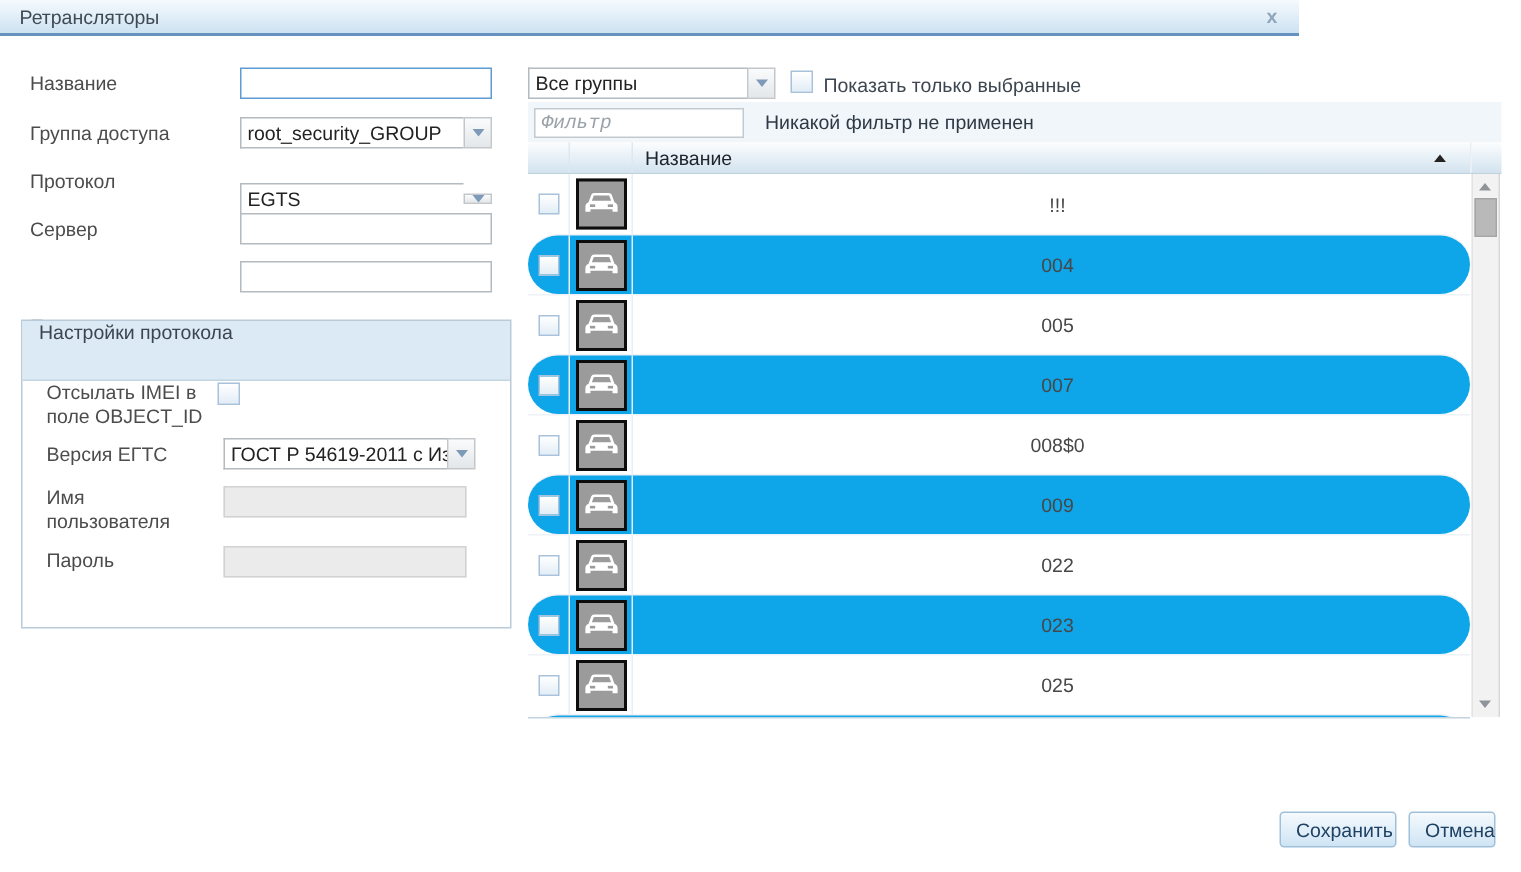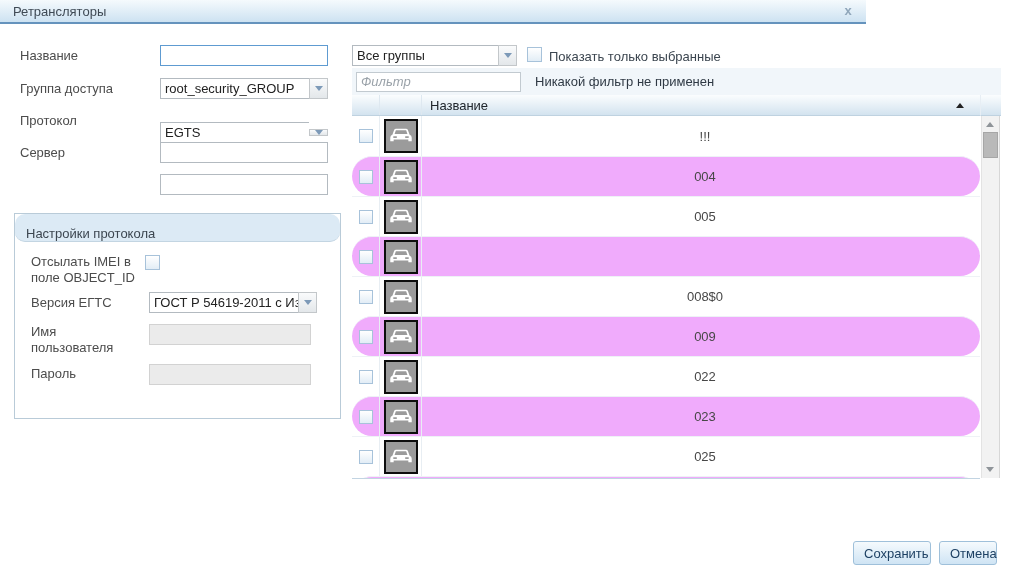--- a/index.html
+++ b/index.html
@@ -69,22 +69,22 @@
   .fld-proto   { position: absolute; left: 160px; top: 122px; align-items: center; }
   .fld-server  { position: absolute; left: 160px; top: 142px; }
   .fld-port    { position: absolute; left: 160px; top: 174px; }
 
   
   .fieldset {
     position: absolute; left: 14px; top: 213px; width: 327px; height: 206px;
     border: 1px solid #b9cbd8; background: #fff;
   }
   .fieldset-header {
-    height: 28px; background: #dceaf5; border-bottom: 1px solid #c3d5e2;
-    display: flex; align-items: flex-end; padding-left: 11px; color: #3c4650; border-radius: 10px;
+    height: 40px; background: #dceaf5; border-bottom: 1px solid #c3d5e2;
+    display: flex; align-items: flex-start; padding-left: 11px; color: #3c4650;
   }
   .fs-lbl-imei  { left: 16px; top: 40px; width: 118px; }
   .fs-lbl-egts  { left: 16px; top: 81px; }
   .fs-lbl-user  { left: 16px; top: 110px; width: 110px; }
   .fs-lbl-pass  { left: 16px; top: 152px; }
   .fs-cb-imei   { position: absolute; left: 130px; top: 41px; }
   .fs-fld-egts  { position: absolute; left: 134px; top: 78px; }
   .fs-fld-user  { position: absolute; left: 134px; top: 110px; width: 162px; }
   .fs-fld-pass  { position: absolute; left: 134px; top: 150px; width: 162px; }
 
@@ -92,23 +92,23 @@
   .fld-groups { position: absolute; left: 352px; top: 45px; width: 165px; }
   .fld-groups .combo-text { width: 144px; }
   .cb-show-selected { position: absolute; left: 527px; top: 47px; }
   .lbl-show-selected { left: 549px; top: 49px; color: #3c4650; }
   .filter-band {
     position: absolute; left: 352px; top: 68px; width: 649px; height: 27px;
     background: #f1f6fa;
     display: flex; align-items: center;
   }
   .filter-input {
-    margin-left: 4px; width: 165px; height: 20px;
+    margin-left: 4px; width: 140px; height: 20px;
     border: 1px solid #c2cad0; background: #fff;
-    font-family: Liberation Sans, sans-serif; font-size: 13px; padding: 0 4px; color: #a16207;
+    font-family: Liberation Mono, monospace; font-size: 13px; padding: 0 4px; color: #a16207;
   }
   .filter-input::placeholder { font-style: italic; color: #9aa2a9; }
   .filter-status { margin-left: 14px; color: #2f3944; }
 
   
   .table-header {
     position: absolute; left: 352px; top: 95px; width: 628px; height: 21px;
     background: linear-gradient(#fbfdfe, #d3e3ef);
     border-bottom: 1px solid #bfd2e0;
     display: flex; cursor: pointer;
@@ -129,21 +129,21 @@
   .header-sb-stub {
     position: absolute; left: 980px; top: 95px; width: 21px; height: 21px;
     background: linear-gradient(#fbfdfe, #d3e3ef);
     border-bottom: 1px solid #bfd2e0; border-left: 1px solid #e7eef4;
   }
   .table-body {
     position: absolute; left: 352px; top: 116px; width: 628px; height: 363px;
     overflow: hidden; border-bottom: 1px solid #c2d4e2; background: #fff;
   }
   .trow { display: flex; height: 40px; align-items: stretch; background: #fff; }
-  .trow.alt { background: #f0abfc; border-radius: 20px; }
+  .trow.alt { background: #0ea5e9; border-radius: 20px; }
   .trow .tcell { border-right: 1px solid #e8eef3; display: flex; align-items: center; justify-content: center; }
   .tcell-cb { width: 28px; }
   .tcell-icon { width: 42px; }
   .tcell-name { flex: 1; justify-content: flex-start; padding-left: 8px; color: #474747; border-right: none !important; }
   .trow + .trow { border-top: 1px solid #eef2f6; }
   .car-badge {
     width: 34px; height: 34px; background: #9b9b9b; border: 2px solid #0d0d0d;
     display: flex; align-items: center; justify-content: center;
   }
 
@@ -314,20 +314,21 @@
       <div class="tcell tcell-icon">
         <span class="car-badge">
           <svg viewBox="0 0 24 24" width="28" height="28" aria-hidden="true">
             <path fill="#ffffff" d="M4.6 11 L6.1 6.8 Q6.5 5.7 7.8 5.7 L16.2 5.7 Q17.5 5.7 17.9 6.8 L19.4 11 Q21.2 11.6 21.2 13.6 L21.2 16.4 L18.3 16.4 L18.3 15 L5.7 15 L5.7 16.4 L2.8 16.4 L2.8 13.6 Q2.8 11.6 4.6 11 Z"></path>
             <path fill="#9b9b9b" d="M7.6 7.1 L16.4 7.1 L17.5 10.2 L6.5 10.2 Z"></path>
             <rect fill="#9b9b9b" x="5.4" y="12.2" width="3" height="1.5"></rect>
             <rect fill="#9b9b9b" x="15.6" y="12.2" width="3" height="1.5"></rect>
           </svg>
         </span>
       </div>
+      <div class="tcell tcell-name">007</div>
     </div>
 
     <div class="trow">
       <div class="tcell tcell-cb">
         <span class="checkbox" style="width:14px;height:14px;"></span>
       </div>
       <div class="tcell tcell-icon">
         <span class="car-badge">
           <svg viewBox="0 0 24 24" width="28" height="28" aria-hidden="true">
             <path fill="#ffffff" d="M4.6 11 L6.1 6.8 Q6.5 5.7 7.8 5.7 L16.2 5.7 Q17.5 5.7 17.9 6.8 L19.4 11 Q21.2 11.6 21.2 13.6 L21.2 16.4 L18.3 16.4 L18.3 15 L5.7 15 L5.7 16.4 L2.8 16.4 L2.8 13.6 Q2.8 11.6 4.6 11 Z"></path>

